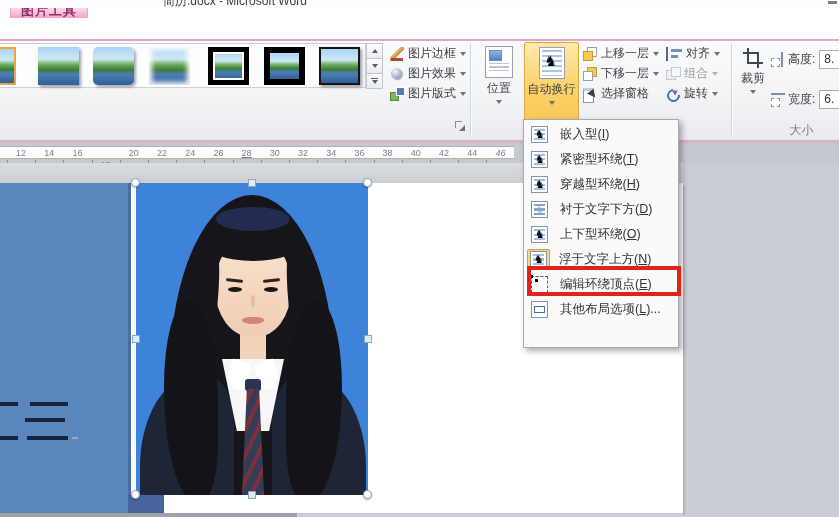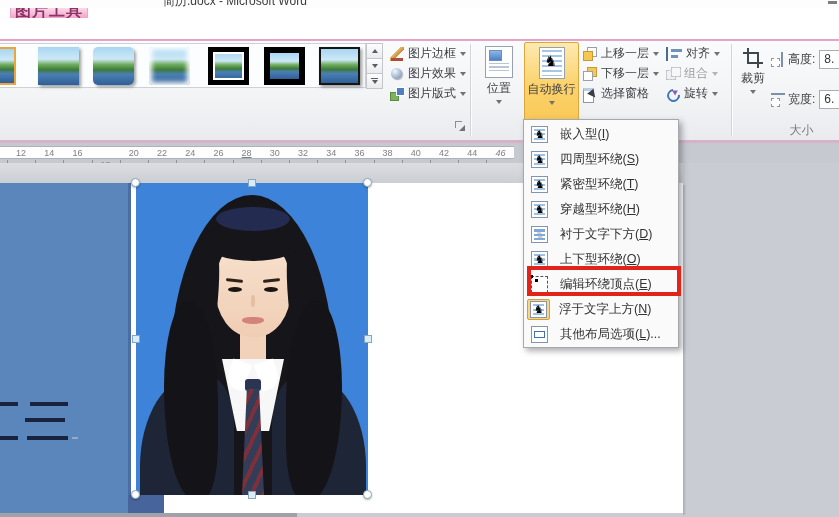--- a/index.html
+++ b/index.html
@@ -6,21 +6,21 @@
   .screen{position:relative;width:839px;height:517px;overflow:hidden;background:#c9ccd2;
           font-family:"Liberation Sans","DejaVu Sans",sans-serif;-webkit-font-smoothing:antialiased}
 
   
   .titlebar{position:absolute;left:0;top:0;width:100%;height:8px;background:#fdfdfd;overflow:hidden}
   .title-text{position:absolute;left:163px;top:-7px;font-size:12px;color:#3c3c3c;white-space:nowrap}
   .min-dash{position:absolute;right:2px;top:1px;width:9px;height:3px;background:#7d7d7d}
   .tabrow{position:absolute;left:0;top:8px;width:100%;height:31px;background:#ffffff}
   .ctx-header{position:absolute;left:10px;top:0;width:76px;height:10px;overflow:hidden;text-align:center;
               background:linear-gradient(180deg,#fbd9e9,#f2a3ca);border-left:1px solid #eba7cb;border-right:1px solid #eba7cb}
-  .ctx-header span{font-size:16px;color:#8e3366;position:relative;top:-7px;font-weight:bold;letter-spacing:1px}
+  .ctx-header span{font-size:13px;color:#8e3366;position:relative;top:-7px;font-weight:bold;letter-spacing:1px}
   .format-tab{position:absolute;left:35px;top:10px;width:80px;height:29px;background:#fff;border:1px solid #e9a6ca;
               border-bottom:none;border-radius:2px 2px 0 0;text-align:center;line-height:27px;font-size:13px;color:#555;box-sizing:border-box}
   .tab-underline{position:absolute;left:0;top:39px;width:100%;height:2px;background:linear-gradient(180deg,#ee9cc4,#e3aac7)}
 
   
   .ribbon{position:absolute;left:0;top:41px;width:100%;height:99px;
           background:linear-gradient(180deg,#fafbfc 0%,#f2f4f6 55%,#e9ebee 100%)}
   .ribbon-bottom{position:absolute;left:0;top:140px;width:100%;height:3px;background:#d7b3c9}
   .vsep{position:absolute;top:3px;height:92px;width:1px;background:#d2d5d9;box-shadow:1px 0 0 #fbfcfd}
   .group-label{position:absolute;top:81px;font-size:12px;color:#7b7d80;text-align:center}
@@ -396,70 +396,62 @@
           </span>
         </span>
         <span class="mi-label">嵌入型(<u>I</u>)</span>
       </div>
       <div class="menu-item">
         <span class="mi-icon-wrap">
           <span class="w-ico dog">
             <span class="ln"></span>
           </span>
         </span>
-        <span class="mi-label">四周型环绕(<u>S</u>)</span>
+        <span class="mi-label">紧密型环绕(<u>T</u>)</span>
       </div>
       <div class="menu-item">
         <span class="mi-icon-wrap">
           <span class="w-ico dog">
             <span class="ln"></span>
           </span>
         </span>
-        <span class="mi-label">紧密型环绕(<u>T</u>)</span>
+        <span class="mi-label">穿越型环绕(<u>H</u>)</span>
+      </div>
+      <div class="menu-item">
+        <span class="mi-icon-wrap">
+          <span class="w-ico dog over">
+            <span class="ln"></span>
+          </span>
+        </span>
+        <span class="mi-label">衬于文字下方(<u>D</u>)</span>
       </div>
       <div class="menu-item">
         <span class="mi-icon-wrap">
           <span class="w-ico dog">
             <span class="ln"></span>
           </span>
         </span>
-        <span class="mi-label">穿越型环绕(<u>H</u>)</span>
-      </div>
-      <div class="menu-item">
-        <span class="mi-icon-wrap">
-          <span class="w-ico dog over">
-            <span class="ln"></span>
-          </span>
-        </span>
-        <span class="mi-label">衬于文字下方(<u>D</u>)</span>
-      </div>
-      <div class="menu-item">
-        <span class="mi-icon-wrap">
-          <span class="w-ico dog">
-            <span class="ln"></span>
-          </span>
-        </span>
         <span class="mi-label">上下型环绕(<u>O</u>)</span>
-      </div>
-      <div class="menu-item">
-        <span class="mi-icon-wrap">
-          <span class="v-ico dog"></span>
-        </span>
-        <span class="mi-label">编辑环绕顶点(<u>E</u>)</span>
       </div>
       <div class="menu-item">
         <span class="mi-icon-wrap hl">
           <span class="w-ico dog">
             <span class="ln"></span>
           </span>
         </span>
         <span class="mi-label">浮于文字上方(<u>N</u>)</span>
       </div>
       <div class="menu-item">
         <span class="mi-icon-wrap">
+          <span class="v-ico dog"></span>
+        </span>
+        <span class="mi-label">编辑环绕顶点(<u>E</u>)</span>
+      </div>
+      <div class="menu-item">
+        <span class="mi-icon-wrap">
           <span class="o-ico"></span>
         </span>
         <span class="mi-label">其他布局选项(<u>L</u>)...</span>
       </div>
     </div>
   <div class="red-box"></div>
 
 
 </div>
 

